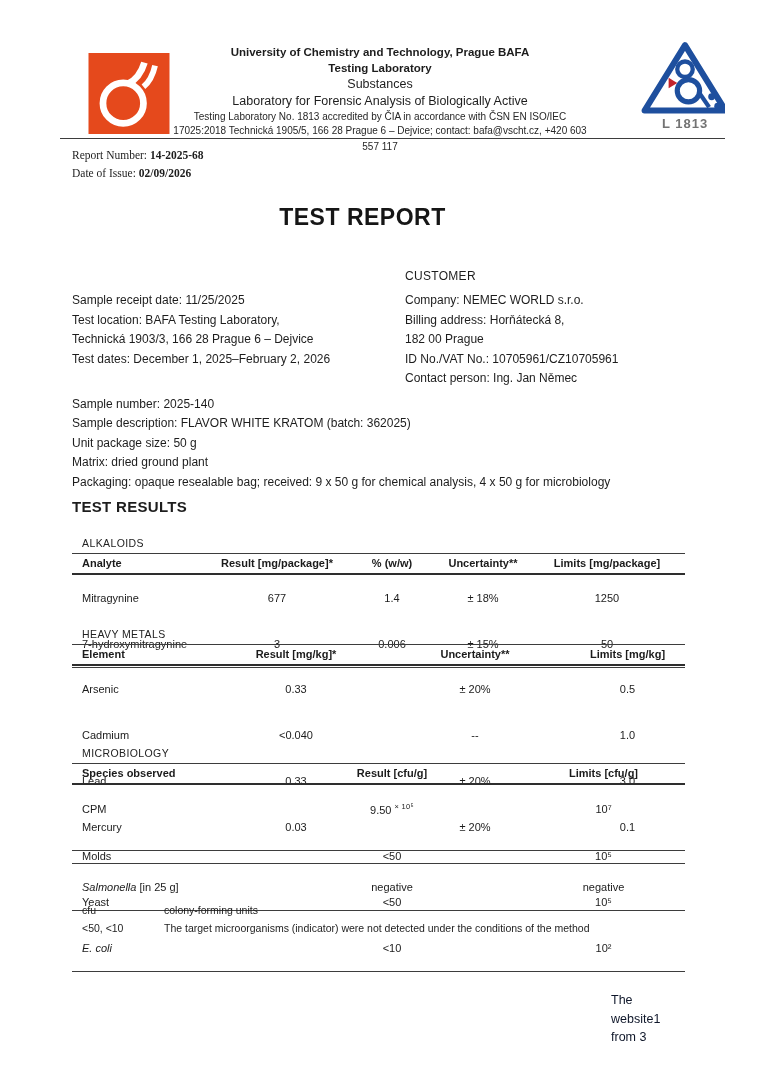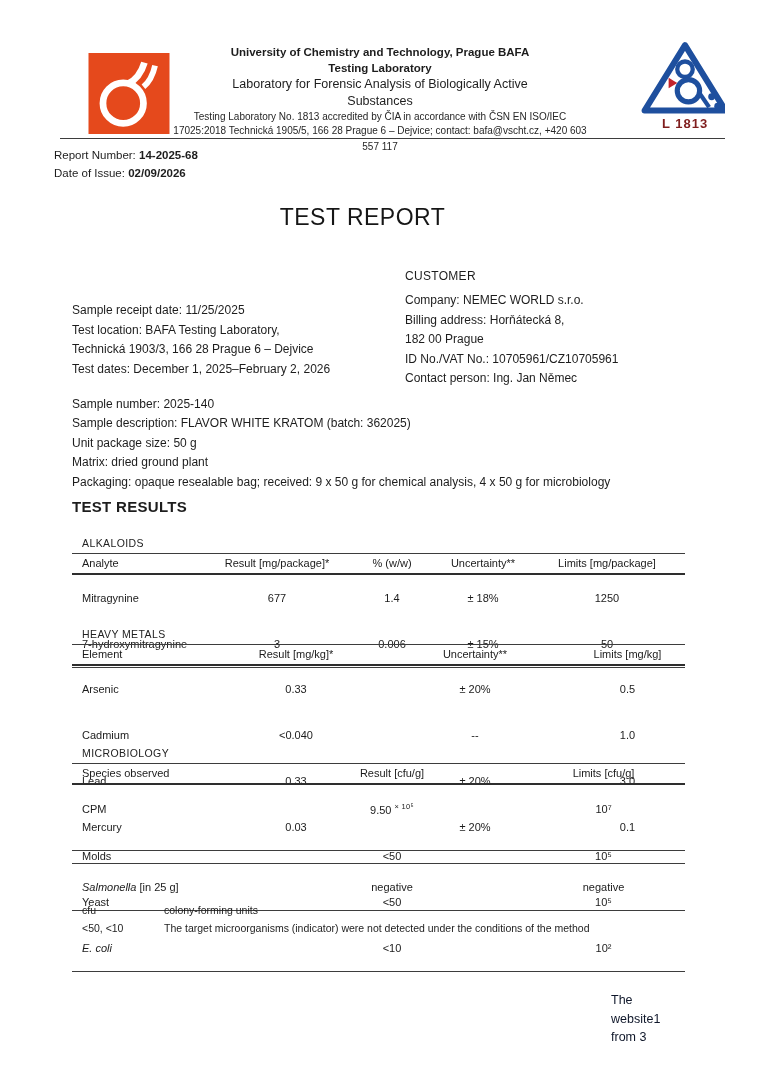--- a/index.html
+++ b/index.html
@@ -18,37 +18,37 @@
   .uct-logo { position: absolute; left: 88px; top: 53px; width: 82px; height: 81px; }
   .header-center {
     position: absolute; left: 172px; top: 44px; width: 416px;
     text-align: center; line-height: 16px;
   }
   .hc-bold   { font-size: 11.5px; font-weight: bold; line-height: 16px; }
   .hc-dept   { font-size: 12.5px; line-height: 17px; }
   .hc-accred { font-size: 10px;   line-height: 13.5px; color: #262626; }
 
   .cia-mark { position: absolute; left: 633px; top: 40px; width: 104px; text-align: center; }
-  .cia-label { font-size: 13px; font-weight: bold; color: #7f1d1d; letter-spacing: 1px; margin-top: -2px; }
+  .cia-label { font-size: 13px; font-weight: bold; color: #737373; letter-spacing: 1px; margin-top: -2px; }
 
   .header-rule { position: absolute; left: 60px; top: 138px; width: 684px; border-top: 1.5px solid #3d3d3d; }
   .accred-phone { position: absolute; left: 172px; top: 141px; width: 416px; text-align: center; font-size: 10px; color: #262626; }
 
-  .report-block { position: absolute; left: 54px; top: 146px; font-size: 11.5px; line-height: 18px; }
+  .report-block { position: absolute; left: 72px; top: 146px; font-size: 11.5px; line-height: 18px; font-family: Liberation Serif, serif; }
   .report-block b { font-weight: bold; }
 
   
   .report-title {
     position: absolute; left: 0; top: 204px; width: 100%;
-    text-align: center; font-size: 23px; font-weight: normal; letter-spacing: 0.5px; color: #161616;
+    text-align: center; font-size: 23px; font-weight: bold; letter-spacing: 0.5px; color: #161616;
   }
 
   
   .customer-heading { position: absolute; left: 405px; top: 269px; font-size: 12px; letter-spacing: 0.3px; }
-  .info-left  { position: absolute; left: 72px;  top: 301px; width: 330px; font-size: 12px; line-height: 19.5px; }
+  .info-left  { position: absolute; left: 72px;  top: 291px; width: 330px; font-size: 12px; line-height: 19.5px; }
   .info-right { position: absolute; left: 405px; top: 291px; width: 300px; font-size: 12px; line-height: 19.5px; }
 
   
   .sample-block { position: absolute; left: 72px; top: 395px; width: 640px; font-size: 12px; line-height: 19.4px; }
 
   
   .results-heading { position: absolute; left: 72px; top: 498px; font-size: 15px; font-weight: bold; letter-spacing: 0.3px; }
 
   .section-label { position: absolute; font-size: 10.5px; letter-spacing: 0.4px; color: #222; }
   .lbl-alkaloids    { left: 82px; top: 537px; }
@@ -60,21 +60,21 @@
     border-collapse: collapse; table-layout: fixed;
     font-size: 11px; color: #1b1b1b;
     border-top: 1.5px solid #3d3d3d; border-bottom: 1.5px solid #3d3d3d;
   }
   .tbl-alkaloids    { top: 553px; }
   .tbl-heavy-metals { top: 644px; }
   .tbl-microbiology { top: 763px; }
   .tbl-salmonella   { top: 863px; }
 
   table.tbl thead tr { border-bottom: 2px solid #2e2e2e; }
-  table.tbl th { font-weight: normal; text-align: center; padding: 3px 2px 4px; }
+  table.tbl th { font-weight: bold; text-align: center; padding: 3px 2px 4px; }
   table.tbl td { text-align: center; padding: 17px 2px; }
   table.tbl th.l, table.tbl td.l { text-align: left; padding-left: 10px; }
   .it { font-style: italic; }
   td sup { font-size: 7.5px; vertical-align: super; letter-spacing: 0.3px; }
 
   
   .footnotes { position: absolute; left: 82px; top: 902px; font-size: 10.5px; line-height: 17.5px; }
   .fn-row { display: flex; }
   .fn-term { width: 82px; flex: 0 0 82px; }
   .fn-def  { flex: 1; }
@@ -92,22 +92,22 @@
       <rect x="0" y="0" width="84" height="84" fill="#E5491C"></rect>
       <circle cx="36" cy="52" r="21" fill="none" stroke="#ffffff" stroke-width="7"></circle>
       <path d="M41 32 C49 28 55 20 58 10" fill="none" stroke="#ffffff" stroke-width="7"></path>
       <path d="M57 35 C63 30 67 22 69 13" fill="none" stroke="#ffffff" stroke-width="6"></path>
     </svg>
   </div>
 
   <div class="header-center">
     <div class="hc-bold">University of Chemistry and Technology, Prague BAFA</div>
     <div class="hc-bold">Testing Laboratory</div>
+    <div class="hc-dept">Substances</div>
     <div class="hc-dept">Laboratory for Forensic Analysis of Biologically Active</div>
-    <div class="hc-dept">Substances</div>
     <div class="hc-accred">Testing Laboratory No. 1813 accredited by ČIA in accordance with ČSN EN ISO/IEC</div>
     <div class="hc-accred">17025:2018 Technická 1905/5, 166 28 Prague 6 – Dejvice; contact: bafa@vscht.cz, +420 603</div>
   </div>
 
   <div class="cia-mark">
     <svg width="104" height="74" viewBox="0 0 104 86" xmlns="http://www.w3.org/2000/svg">
       <path d="M52 6 L99 82 L5 82 Z" fill="none" stroke="#1E4F9E" stroke-width="7" stroke-linejoin="round"></path>
       <circle cx="52" cy="34" r="9" fill="#ffffff" stroke="#1E4F9E" stroke-width="5"></circle>
       <circle cx="56" cy="59" r="13" fill="#ffffff" stroke="#1E4F9E" stroke-width="6"></circle>
       <path d="M33 44 L43 50 L33 56 Z" fill="#C4232B"></path>

